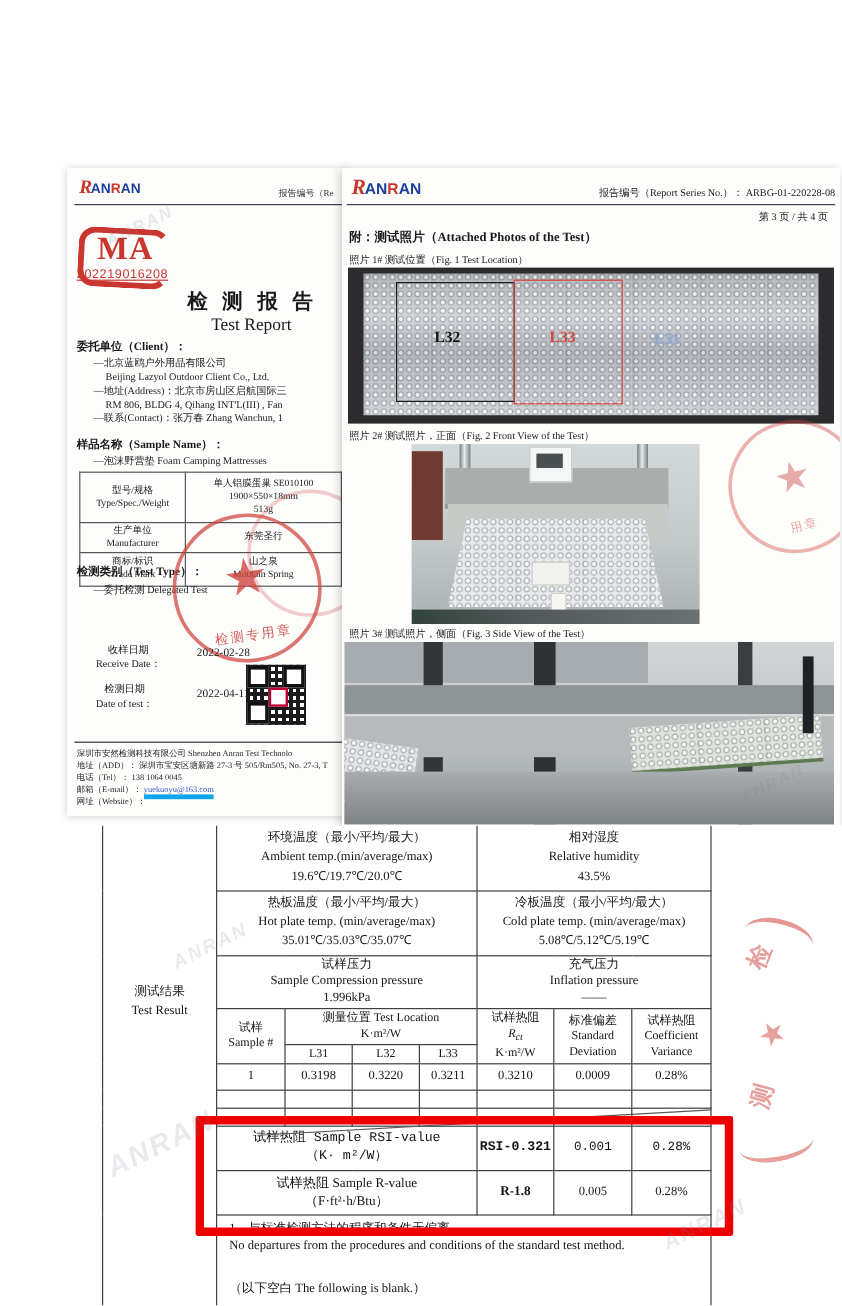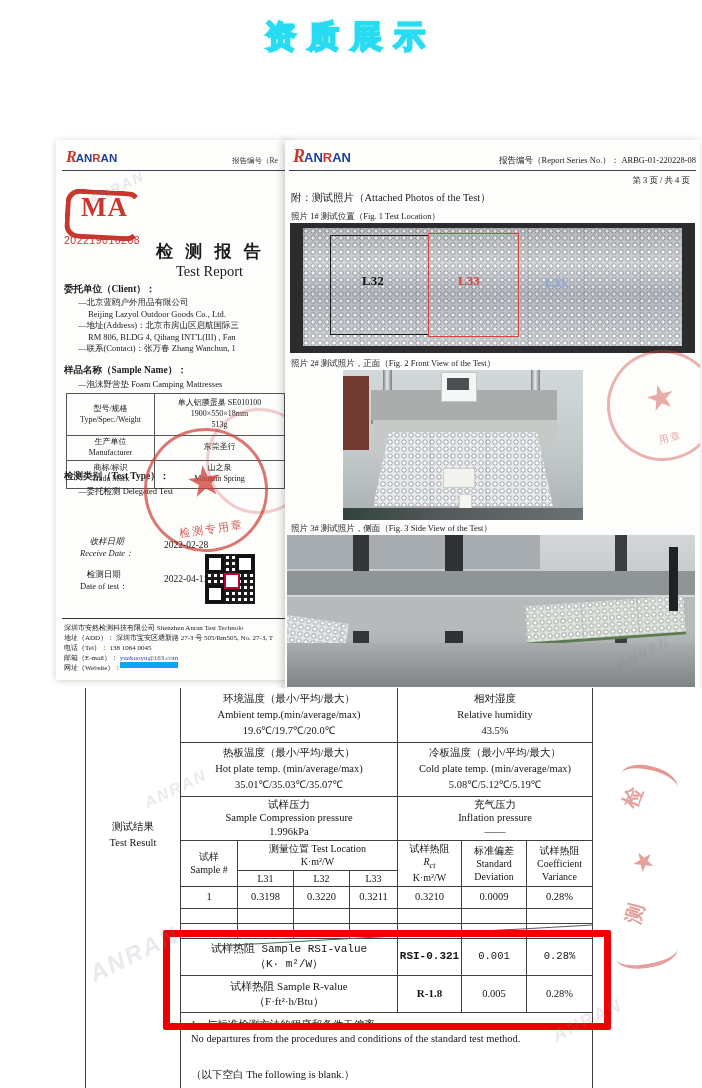--- a/index.html
+++ b/index.html
@@ -65,43 +65,42 @@
 
   .wm{position:absolute;font-family:"Liberation Sans",sans-serif;font-weight:bold;font-style:italic;
       color:rgba(120,132,148,.17);transform:rotate(-26deg);letter-spacing:2px;pointer-events:none;}
 
   .redfrag{position:absolute;color:rgba(205,65,58,.5);}
 </style>
 </head>
 <body>
 
 <div class="title-block">
-  <div class="title-zh">资质展示</div>
 </div>
 
 <div id="doc-left" class="doc">
   <div class="abs logo" style="left:10px;top:8px;font-size:11.5px;">
     <span class="mark" style="font-size:16px;">R</span><span class="blue">AN</span><span class="red">R</span><span class="blue">AN</span>
   </div>
   <div class="abs nowrap" style="left:176px;top:16px;font-size:7.5px;color:#333;">报告编号（Re</div>
   <div class="abs rule" style="left:6px;right:-2px;top:30px;"></div>
 
   <div class="abs cma" style="left:9px;top:50px;text-align:right;">
     <div class="cma-arc"></div>
     <span class="cma-ma">MA</span>
   </div>
-  <div class="abs cma-num" style="left:8px;top:94px;">202219016208</div>
+  <div class="abs cma-num" style="left:8px;top:83px;text-decoration:underline;">202219016208</div>
 
   <div class="abs" style="left:100px;top:100px;font-size:17px;font-weight:bold;letter-spacing:4px;white-space:nowrap;">检 测 报 告</div>
   <div class="abs" style="left:120px;top:123px;font-size:14.5px;">Test Report</div>
 
   <div class="abs" style="left:8px;top:143px;font-size:9.5px;font-weight:bold;">委托单位（Client）：</div>
   <div class="abs dl-small" style="left:22px;top:157px;width:230px;">
     <div class="nowrap">—北京蓝鸥户外用品有限公司</div>
-    <div class="nowrap" style="padding-left:10px;">Beijing Lazyol Outdoor Goods Co., Ltd.</div>
+    <div class="nowrap" style="padding-left:10px;">Beijing Lazyol Outdoor Client Co., Ltd.</div>
     <div class="nowrap">—地址(Address)：北京市房山区启航国际三</div>
     <div class="nowrap" style="padding-left:10px;">RM 806, BLDG 4, Qihang INT'L(III) , Fan</div>
     <div class="nowrap">—联系(Contact)：张万春 Zhang Wanchun, 1</div>
   </div>
 
   <div class="abs" style="left:8px;top:224px;font-size:9.5px;font-weight:bold;">样品名称（Sample Name）：</div>
   <div class="abs nowrap" style="left:22px;top:239px;font-size:8.5px;">—泡沫野营垫  Foam Camping Mattresses</div>
 
   <table class="abs dl-table" style="left:10px;top:253px;width:240px;">
     <colgroup>
@@ -136,21 +135,21 @@
 
   <div class="abs" style="left:8px;top:330px;font-size:9.5px;font-weight:bold;">检测类别（Test Type）：</div>
   <div class="abs nowrap" style="left:22px;top:346px;font-size:8.5px;">—委托检测  Delegated Test</div>
 
   <div class="abs stampc" style="left:88px;top:288px;width:118px;height:118px;transform:rotate(-8deg);">
     <span class="stamp-star" style="font-size:42px;">★</span>
     <div class="stamp-cap" style="font-size:11px;">检测专用章</div>
   </div>
   <div class="abs stampc" style="left:150px;top:268px;width:100px;height:100px;opacity:.35;"></div>
 
-  <div class="abs" style="left:24px;top:395px;font-size:8.5px;line-height:12px;text-align:center;font-style:italic;">
+  <div class="abs" style="left:24px;top:395px;font-size:8.5px;line-height:12px;text-align:center;">
     <div>收样日期</div>
     <div>Receive Date：</div>
   </div>
   <div class="abs" style="left:108px;top:400px;font-size:9.5px;">2022-02-28</div>
   <div class="abs" style="left:24px;top:428px;font-size:8.5px;line-height:12px;text-align:center;">
     <div>检测日期</div>
     <div>Date of test：</div>
   </div>
   <div class="abs" style="left:108px;top:434px;font-size:9.5px;">2022-04-11</div>
 
@@ -163,37 +162,37 @@
     <div class="abs" style="left:19px;top:19px;width:12px;height:12px;background:#fff;border:2px solid #b03;"></div>
   </div>
 
   <div class="abs rule" style="left:6px;right:-2px;top:478px;border-top-color:#333;"></div>
   <div class="abs" style="left:8px;top:483px;font-size:7px;line-height:10px;width:240px;">
     <div class="nowrap">深圳市安然检测科技有限公司  Shenzhen Anran Test Technolo</div>
     <div class="nowrap">地址（ADD）： 深圳市宝安区塘新路 27-3 号 505/Rm505, No. 27-3, T</div>
     <div class="nowrap">电话（Tel）： 138 1064 0045</div>
     <div class="nowrap">
       <span>邮箱（E-mail）：</span>
-      <span style="color:#2a4fd0;border-bottom:6px solid #0ea5e9;">yuekuoyu@163.com</span>
+      <span style="color:#2a4fd0;border-bottom:4px solid #0ea5e9;">yuekuoyu@163.com</span>
     </div>
     <div class="nowrap">网址（Website）：</div>
   </div>
 
   <div class="wm" style="left:30px;top:40px;font-size:14px;">ANRAN</div>
 </div>
 
 <div id="doc-right" class="doc">
   <div class="abs logo" style="left:8px;top:6px;font-size:13px;">
     <span class="mark" style="font-size:18px;">R</span><span class="blue">AN</span><span class="red">R</span><span class="blue">AN</span>
   </div>
   <div class="abs nowrap" style="right:4px;top:15px;font-size:8.5px;">报告编号（Report Series No.）： ARBG-01-220228-08</div>
   <div class="abs rule" style="left:4px;right:4px;top:30px;"></div>
   <div class="abs nowrap" style="right:10px;top:35px;font-size:8.5px;">第 3 页 / 共 4 页</div>
 
-  <div class="abs nowrap" style="left:6px;top:51px;font-size:10.5px;font-weight:normal;">附：测试照片（Attached Photos of the Test）</div>
+  <div class="abs nowrap" style="left:6px;top:51px;font-size:10.5px;font-weight:bold;">附：测试照片（Attached Photos of the Test）</div>
   <div class="abs nowrap" style="left:6px;top:71px;font-size:8.5px;">照片 1#  测试位置（Fig. 1 Test Location）</div>
 
   <div class="photo" style="left:5px;top:83px;width:405px;height:130px;background:#2c2c2e;">
     <div class="abs eggmat" style="left:13px;top:5px;right:13px;bottom:7px;">
       <div class="abs" style="inset:0;background:linear-gradient(180deg,rgba(0,0,0,.12),rgba(255,255,255,.12) 30%,rgba(60,70,90,.18) 55%,rgba(255,255,255,.08));"></div>
     </div>
     <div class="abs" style="left:40px;top:12px;width:97px;height:98px;border:1.3px solid #1b1b1b;"></div>
     <span class="boxlabel" style="left:72px;top:50px;color:#111;">L32</span>
     <div class="abs" style="left:138px;top:10px;width:89px;height:102px;border:1.5px solid #d5443c;"></div>
     <span class="boxlabel" style="left:168px;top:50px;color:#d5443c;">L33</span>

